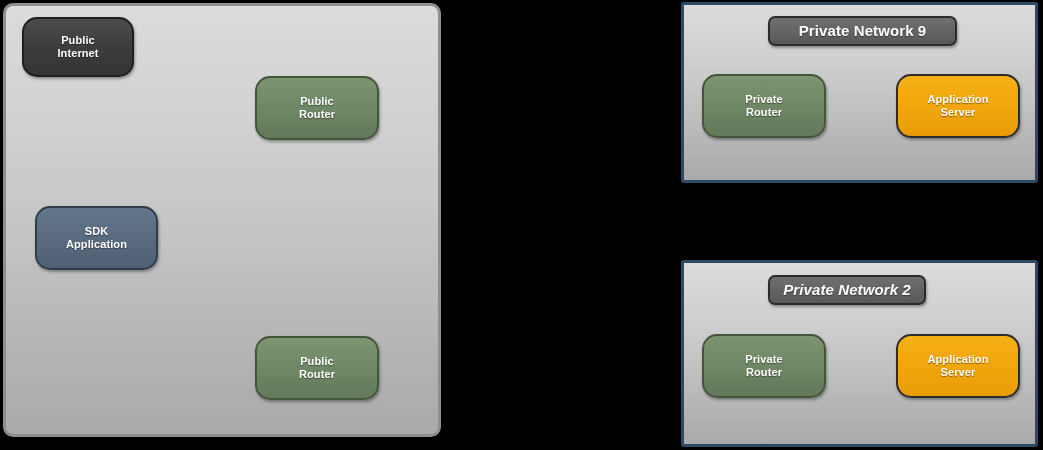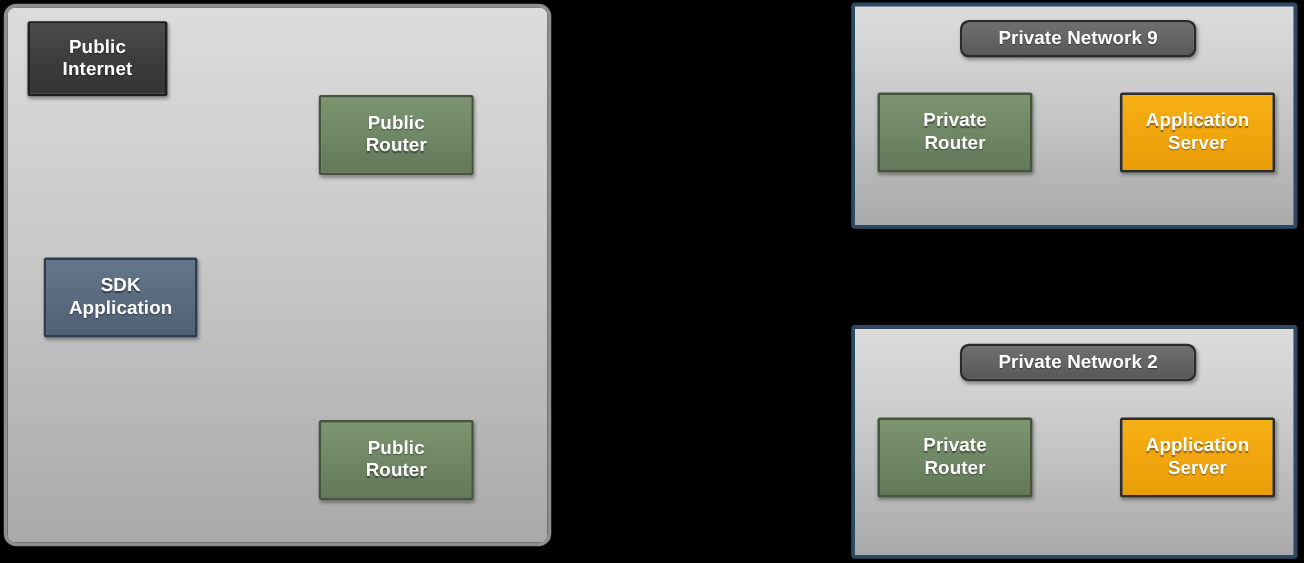--- a/index.html
+++ b/index.html
@@ -51,28 +51,28 @@
     left: 681px;
     top: 260px;
     width: 357px;
     height: 187px;
   }
 
   
   .node {
     position: absolute;
     box-sizing: border-box;
-    border-radius: 2px;
+    border-radius: 15px;
     display: flex;
     align-items: center;
     justify-content: center;
     text-align: center;
     color: #ffffff;
     font-weight: bold;
-    font-size: 15px;
+    font-size: 11px;
     line-height: 1.18;
     letter-spacing: 0.1px;
     text-shadow: 0 1px 1px rgba(0,0,0,0.45);
     box-shadow: 1px 2px 3px rgba(0,0,0,0.35);
   }
   .node .lbl { display: block; padding: 0 4px; white-space: pre-line; }
 
   .node.dark {
     background: linear-gradient(180deg, #4b4b4b 0%, #3c3c3c 55%, #343434 100%);
     border: 2px solid #1f1f1f;
@@ -105,21 +105,21 @@
   .n-public-router-1 { left: 249px; top: 70px;  width: 124px; height: 64px; }
   .n-sdk-app         { left: 29px;  top: 200px; width: 123px; height: 64px; }
   .n-controller      { left: 249px; top: 202px; width: 124px; height: 60px; }
   .n-public-router-2 { left: 249px; top: 330px; width: 124px; height: 64px; }
 
   
   .n-net-title   { left: 84px;  top: 11px;  width: 189px; height: 30px; }
   .n-priv-router { left: 18px;  top: 69px;  width: 124px; height: 64px; }
   .n-app-server  { left: 212px; top: 69px;  width: 124px; height: 64px; }
 
-  .n-net-title2   { left: 84px;  top: 12px;  width: 189px; height: 30px; }
+  .n-net-title2   { left: 84px;  top: 12px;  width: 158px; height: 30px; font-style: italic; }
   .n-priv-router2 { left: 18px;  top: 71px;  width: 124px; height: 64px; }
   .n-app-server2  { left: 212px; top: 71px;  width: 124px; height: 64px; }
 </style>
 </head>
 <body>
 
 <div id="canvas">
 
   <div class="panel public">
 

